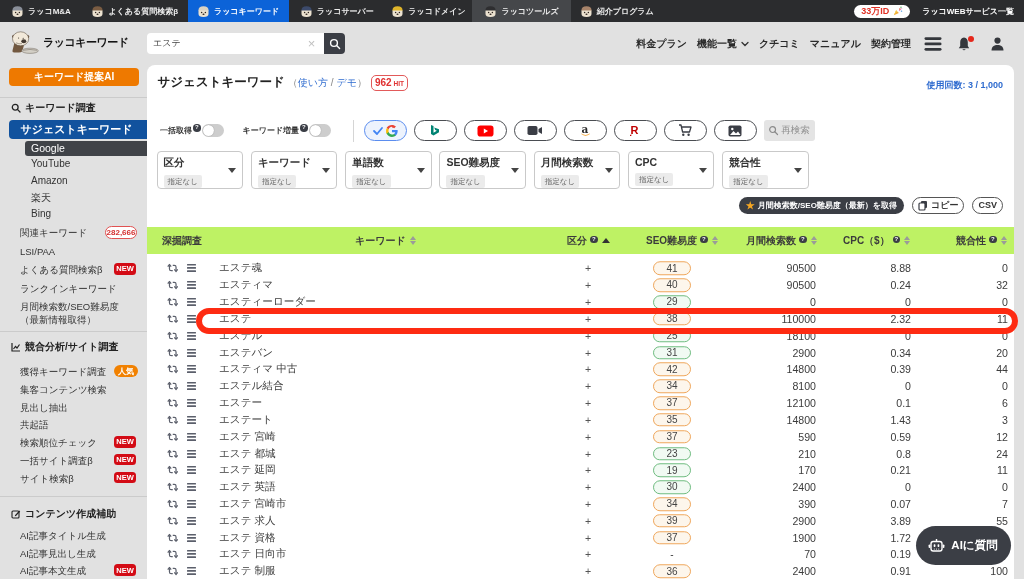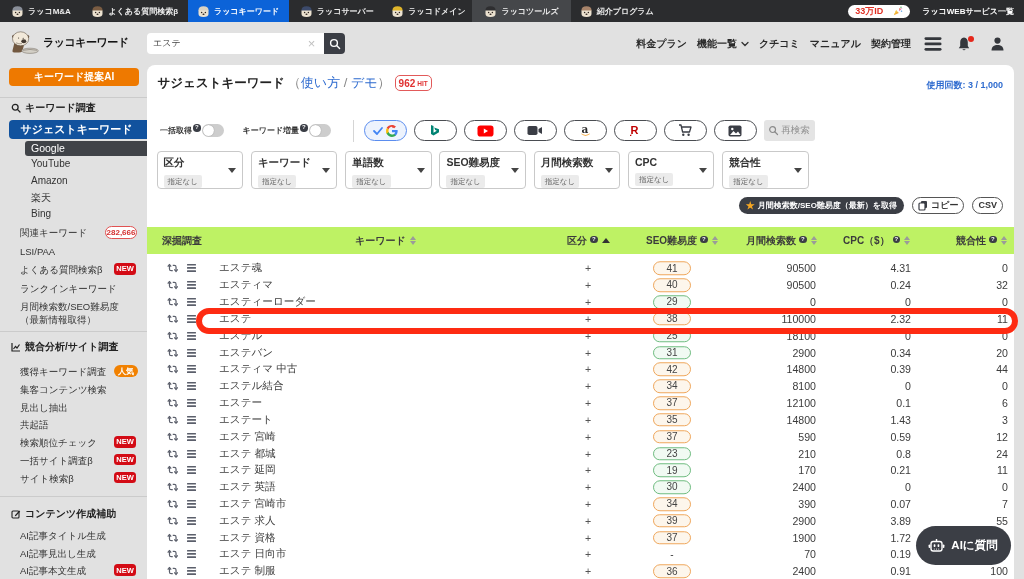--- a/index.html
+++ b/index.html
@@ -7,21 +7,21 @@
   body { font-family:"Liberation Sans", sans-serif; background:#e1e1e1; position:relative; }
   #app { position:absolute; inset:0; width:1024px; height:579px; }
 
   
   .topnav { position:absolute; left:0; top:0; width:1024px; height:22px; background:#2b2c2e; }
   .topnav .tab { position:absolute; top:0; height:22px; display:flex; align-items:center; justify-content:center; gap:4px; color:#ededed; font-size:8px; font-weight:bold; cursor:pointer; }
   .topnav .tab.active { background:#0c63d8; color:#fff; }
   .topnav .tab.lighter { background:#45474a; }
   .tnicon { width:13px; height:13px; display:inline-block; }
   .topnav-right { position:absolute; right:0; top:0; height:22px; display:flex; align-items:center; gap:12px; padding-right:10px; }
-  .idbadge { background:#fff; border-radius:7px; height:13px; padding:0 7px; display:flex; align-items:center; gap:9px; color:#e03024; font-size:9px; font-weight:bold; }
+  .idbadge { background:#fff; border-radius:7px; height:13px; padding:0 7px; display:flex; align-items:center; gap:3px; color:#e03024; font-size:9px; font-weight:bold; }
   .svclink { color:#fff; font-size:8px; font-weight:bold; }
 
   
   .appbar { position:absolute; left:0; top:22px; width:1024px; height:38px; background:#e1e1e1; }
   .brand { position:absolute; left:9px; top:0px; display:flex; align-items:center; }
   .brand-logo { width:30px; height:24px; margin-top:8px; margin-left:1px; }
   .brand-name { font-size:11px; font-weight:bold; color:#141414; letter-spacing:-0.5px; margin-left:3px; margin-top:9px; }
   .searchbox { position:absolute; left:147px; top:11px; width:198px; height:21px; display:flex; }
   .searchbox input { flex:1; border:none; outline:none; background:#fff; border-radius:4px 0 0 4px; font-size:9px; color:#444; padding:0 22px 0 6px; font-family:inherit; }
   .search-clear { position:absolute; right:27px; top:4px; width:13px; height:13px; color:#c0c0c0; font-size:13px; line-height:13px; text-align:center; cursor:pointer; }
@@ -41,21 +41,21 @@
   .sub-active { position:absolute; left:25px; width:122px; height:15.5px; background:#404348; border-radius:3px 0 0 3px; color:#fff; display:flex; align-items:center; padding-left:6px; font-size:10.5px; cursor:pointer; }
   .side-sub { position:absolute; left:31px; cursor:pointer; font-size:10px; color:#333; }
   .badge-count { position:absolute; width:32px; height:13px; background:#fff; border:1px solid #e05252; border-radius:6.5px; color:#d32f2f; font-size:8px; font-weight:bold; display:flex; align-items:center; justify-content:center; }
   .badge-new { position:absolute; width:22px; height:11.5px; background:#d30b15; border-radius:3.5px; color:#fff; font-size:7.5px; font-weight:bold; display:flex; align-items:center; justify-content:center; }
   .badge-hot { position:absolute; width:24px; height:12px; background:#f18101; border-radius:6px; color:#fff; font-size:8px; font-weight:bold; display:flex; align-items:center; justify-content:center; }
 
   
   .panel { position:absolute; left:147px; top:65px; width:866.5px; height:514px; background:#fff; border-radius:8px 8px 0 0; }
   .titlerow { position:absolute; left:10.5px; top:9px; display:flex; align-items:center; }
   .page-title { font-size:12.5px; font-weight:bold; color:#222; }
-  .title-links { font-size:13px; color:#888; margin-left:3px; }
+  .title-links { font-size:10px; color:#888; margin-left:3px; }
   .title-links a { color:#2e6bcf; text-decoration:none; cursor:pointer; }
   .hitbadge { margin-left:4px; border:1.5px solid #e25a5a; border-radius:5px; background:#fff; height:16px; padding:0 3px; display:flex; align-items:center; gap:2px; }
   .hitbadge .num { color:#e03131; font-size:10px; font-weight:bold; }
   .hitbadge .lbl { color:#e03131; font-size:6.5px; font-weight:bold; margin-top:1px; }
   .usage { position:absolute; right:10.5px; top:14px; font-size:9px; font-weight:bold; color:#2e6bcf; }
   .desc { position:absolute; left:10px; top:32.5px; font-size:9.2px; color:#333; white-space:nowrap; }
   .desc a { color:#2e6bcf; text-decoration:none; cursor:pointer; }
 
   .controls { position:absolute; left:13px; top:54.5px; height:22px; display:flex; align-items:center; }
   .toggle-label { font-size:8px; font-weight:bold; color:#333; position:relative; }
@@ -578,21 +578,21 @@
           </svg>
     <svg class="c-ic2" viewBox="0 0 9 9" style="width:9px; height:9px;">
             <rect x="0" y="0.4" width="9" height="1.7" rx="0.5" fill="#5b5f6b"></rect>
             <rect x="0" y="3.6" width="9" height="1.7" rx="0.5" fill="#5b5f6b"></rect>
             <rect x="0" y="6.8" width="9" height="1.7" rx="0.5" fill="#5b5f6b"></rect>
           </svg>
     <span class="c-kw">エステ魂</span>
     <span class="c-kubun">+</span>
     <span class="c-seo seo-o">41</span>
     <span class="c-vol">90500</span>
-    <span class="c-cpc">4.31</span>
+    <span class="c-cpc">8.88</span>
     <span class="c-comp">0</span>
   </div>
 
   <div class="trow">
     <svg class="c-ic1" viewBox="0 0 14 10" style="width:11.5px; height:8.5px;">
             <path d="M3 2 L3 6.1 Q3 8.3 5.2 8.3 L7 8.3" fill="none" stroke="#5b5f6b" stroke-width="1.5"></path>
             <path d="M0.9 3.4 L3 0.8 L5.1 3.4" fill="none" stroke="#5b5f6b" stroke-width="1.5" stroke-linejoin="miter"></path>
             <path d="M11 8 L11 3.9 Q11 1.7 8.8 1.7 L7 1.7" fill="none" stroke="#5b5f6b" stroke-width="1.5"></path>
             <path d="M13.1 6.6 L11 9.2 L8.9 6.6" fill="none" stroke="#5b5f6b" stroke-width="1.5" stroke-linejoin="miter"></path>
           </svg>

